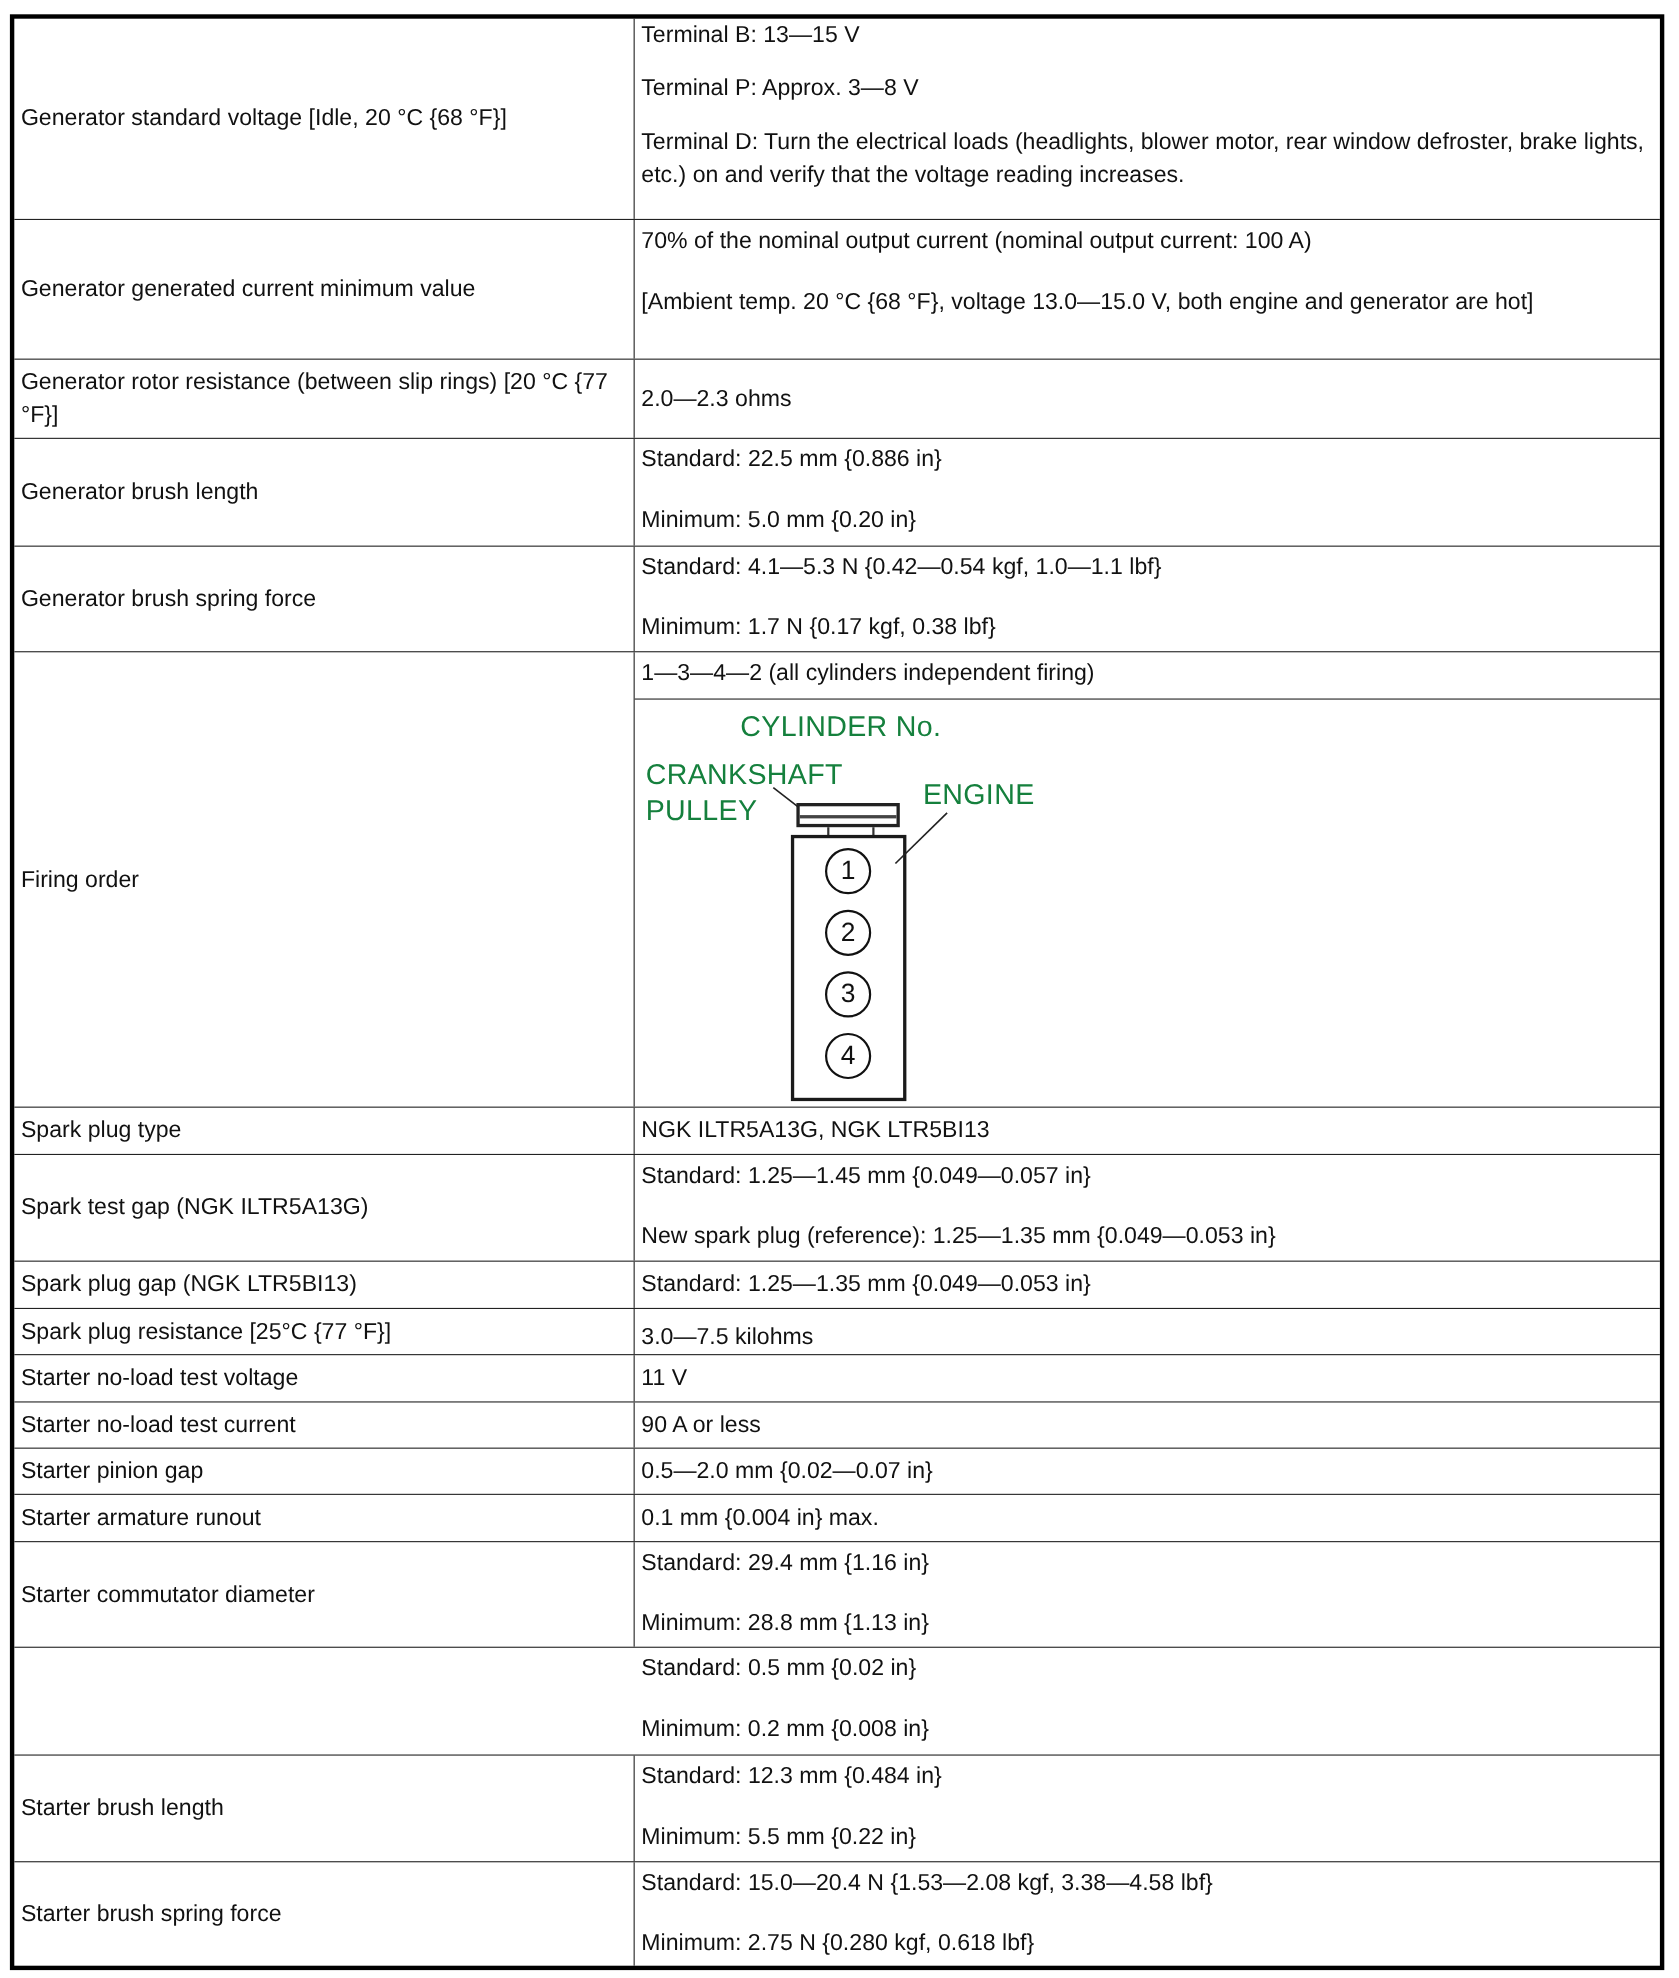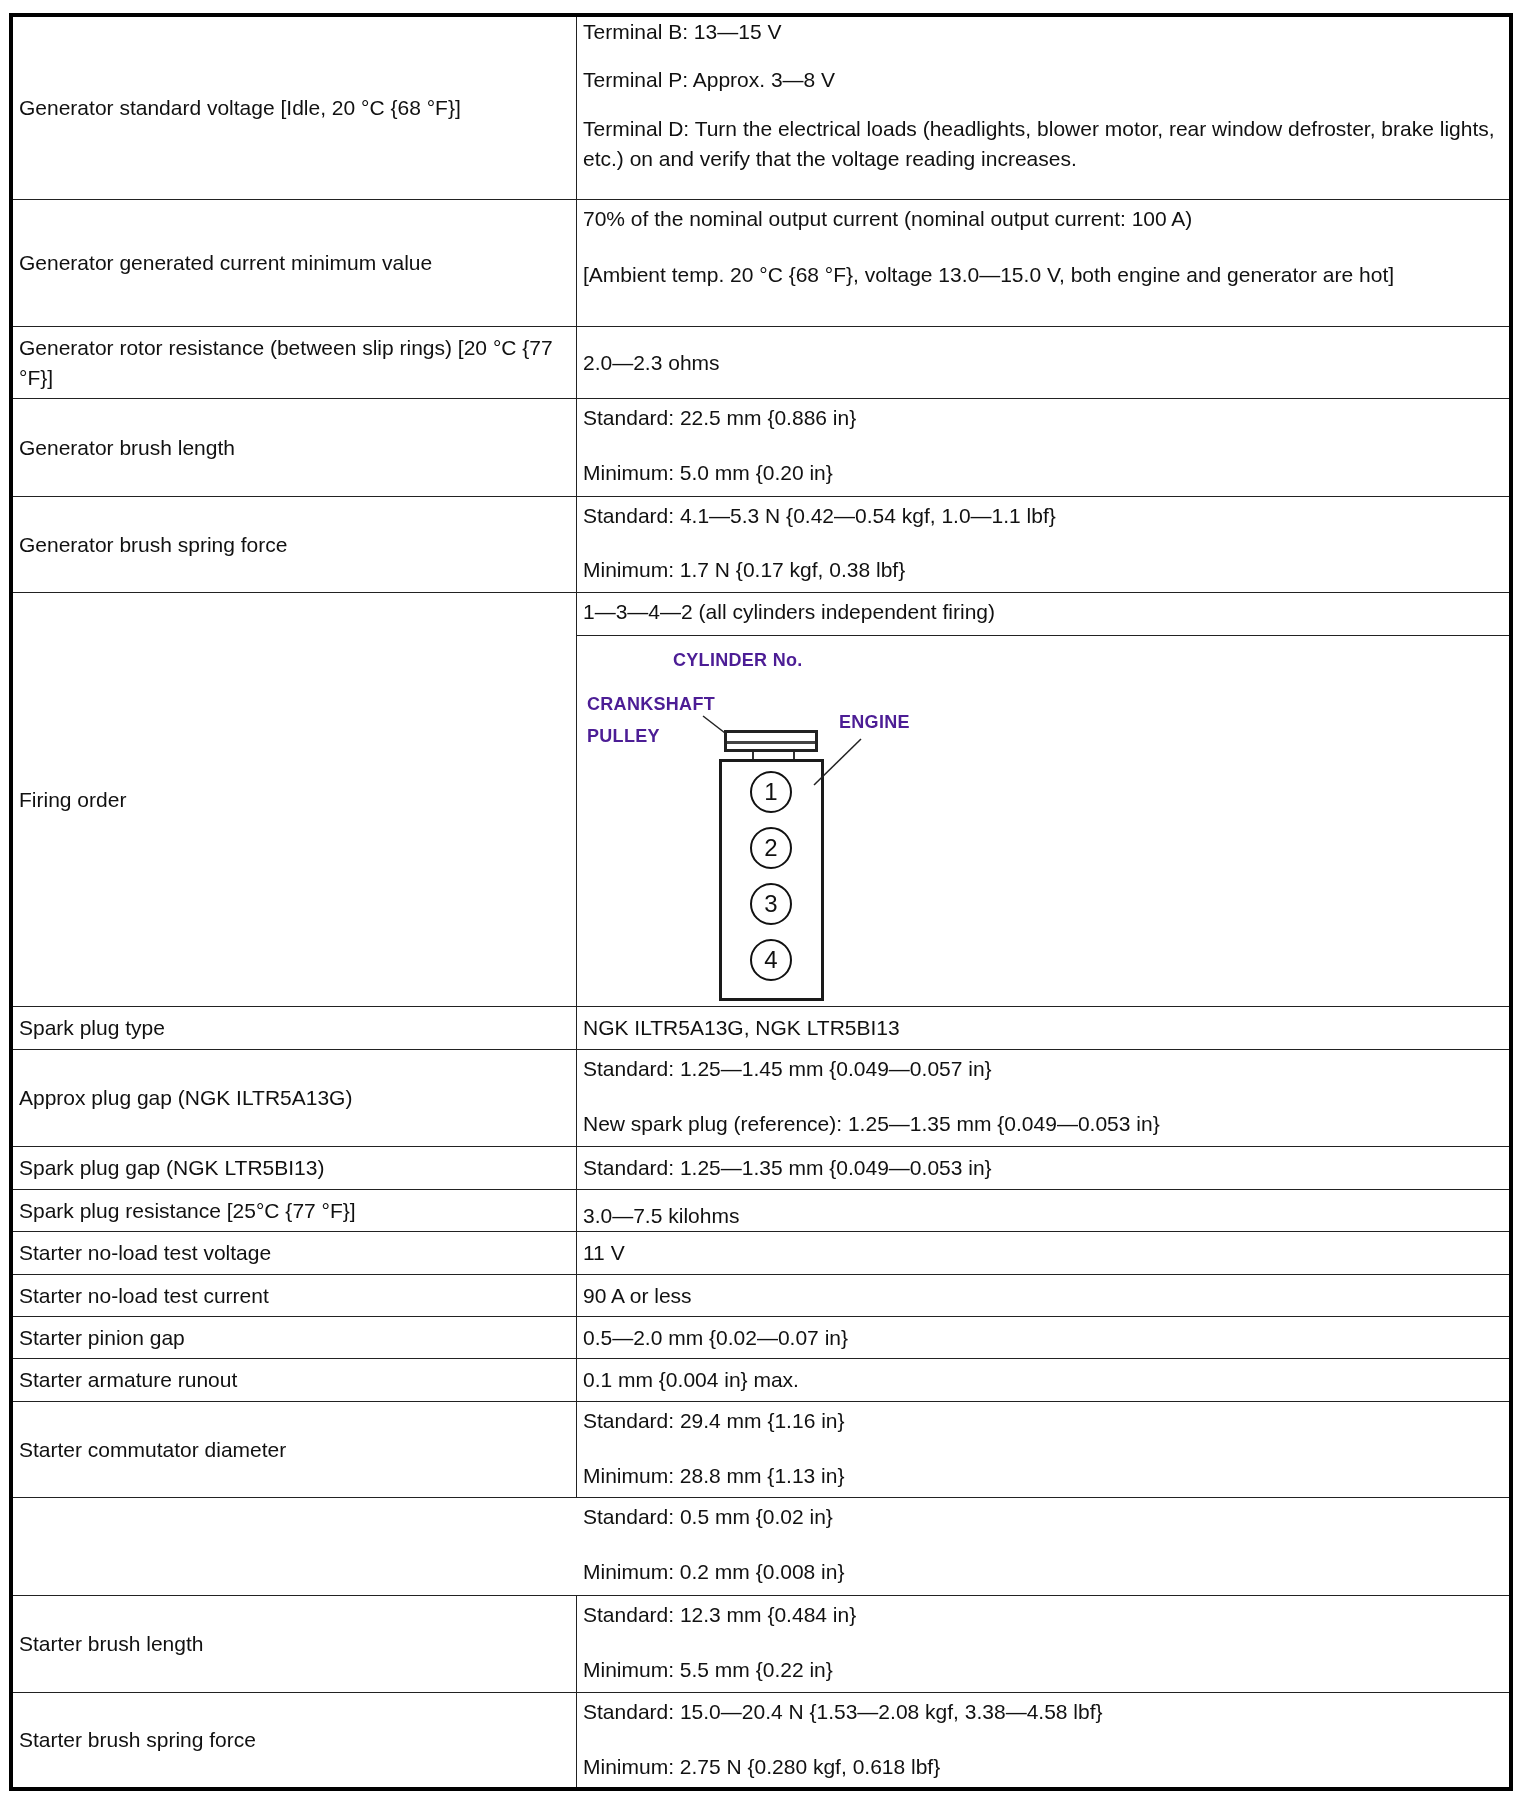--- a/index.html
+++ b/index.html
@@ -12,21 +12,21 @@
   .cell-label { position: absolute; left: 0; top: 0; bottom: 0; width: 564px;
                 box-sizing: border-box; border-right: 1.5px solid #222;
                 display: flex; align-items: center; padding-left: 6px; padding-right: 6px;
                 font-size: 21px; line-height: 30px; }
   .cell-value { position: absolute; left: 564px; right: 0; top: 0; bottom: 0;
                 box-sizing: border-box; padding-left: 6px; padding-right: 22px;
                 font-size: 21px; line-height: 30px; }
   .line { position: absolute; left: 6px; right: 10px; white-space: normal; }
   .sub-divider { position: absolute; left: 0; right: 0; border-top: 1.5px solid #222; }
   .diagram { position: absolute; left: 0; right: 0; }
-  .diag-text { position: absolute; font-size: 18px; font-weight: bold; letter-spacing: 0.3px; color: #4c1d95; white-space: nowrap; line-height: 28px; }
+  .diag-text { position: absolute; font-size: 26px; font-weight: normal; letter-spacing: 0.3px; color: #15803d; white-space: nowrap; line-height: 28px; }
   .engine-block { position: absolute; border: 3px solid #1a1a1a; box-sizing: border-box; }
   .pulley { position: absolute; border: 3px solid #222; box-sizing: border-box; background: #fff; }
   .pulley-band { position: absolute; left: 0; right: 0; top: 50%; border-top: 3px solid #444; }
   .shaft { position: absolute; width: 2px; background: #333; }
   .cyl { position: absolute; width: 42px; height: 42px; border: 2px solid #111; border-radius: 50%;
          box-sizing: border-box; display: flex; align-items: center; justify-content: center;
          font-size: 24px; background: #fff; }
   svg.leaders { position: absolute; left: 0; top: 0; overflow: visible; }
 </style>
 </head>
@@ -109,21 +109,21 @@
   </div>
 
   <div class="row" style="top:989px;height:43px;">
     <div class="cell-label">Spark plug type</div>
     <div class="cell-value" style="display:flex;align-items:center;">
       <div>NGK ILTR5A13G, NGK LTR5BI13</div>
     </div>
   </div>
 
   <div class="row" style="top:1032px;height:97px;">
-    <div class="cell-label">Approx plug gap (NGK ILTR5A13G)</div>
+    <div class="cell-label">Spark test gap (NGK ILTR5A13G)</div>
     <div class="cell-value">
       <div class="line" style="top:4px;">Standard: 1.25—1.45 mm {0.049—0.057 in}</div>
       <div class="line" style="top:59px;">New spark plug (reference): 1.25—1.35 mm {0.049—0.053 in}</div>
     </div>
   </div>
 
   <div class="row" style="top:1129px;height:43px;">
     <div class="cell-label">Spark plug gap (NGK LTR5BI13)</div>
     <div class="cell-value" style="display:flex;align-items:center;">
       <div>Standard: 1.25—1.35 mm {0.049—0.053 in}</div>

